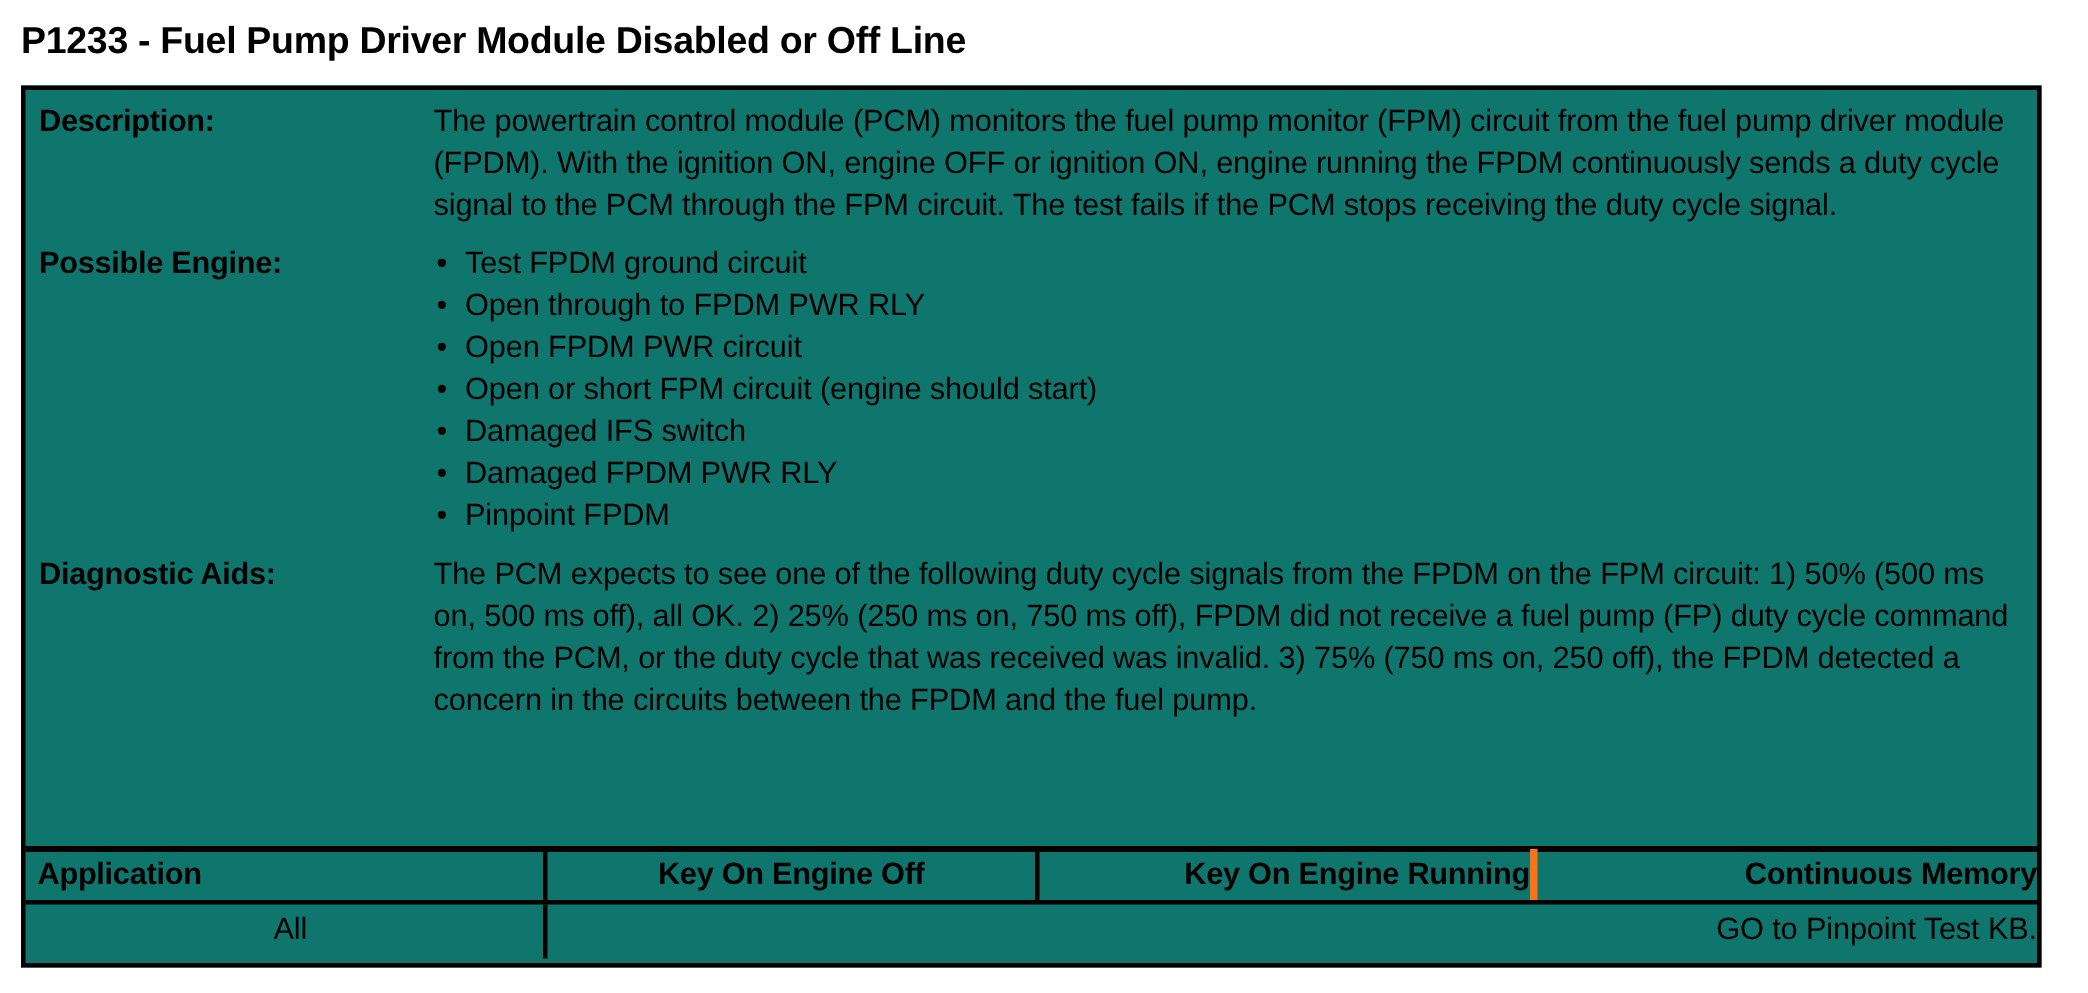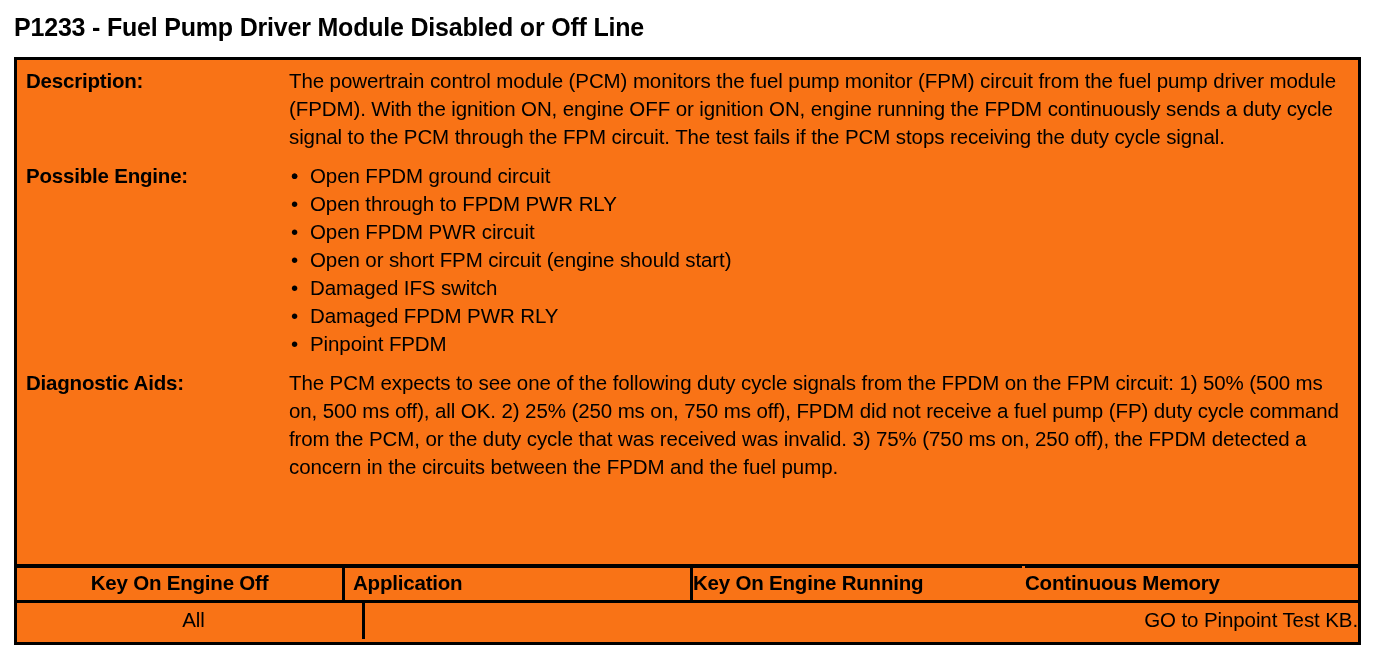--- a/index.html
+++ b/index.html
@@ -37,21 +37,21 @@
 
   
   .dtc-table {
     position: absolute;
     left: 14px;
     top: 57px;
     width: 1347px;
     height: 588px;
     box-sizing: border-box;
     border: 3px solid #000;
-    background: #f97316;
+    background: #0f766e;
   }
 
   
   .info-block {
     position: absolute;
     left: 0;
     top: 0;
     right: 0;
     height: 508px;
     box-sizing: border-box;
@@ -147,26 +147,26 @@
   }
   .result-header .cell.koeo {
     flex: 0 0 328px;
     width: 328px;
     text-align: center;
     border-right: 3px solid #000;
   }
   .result-header .cell.koer {
     flex: 0 0 332px;
     width: 332px;
-    text-align: left;
-    border-right: 3px solid #f97316;
+    text-align: right;
+    border-right: 5px solid #f97316;
   }
   .result-header .cell.cm {
     flex: 1 1 auto;
-    text-align: left;
+    text-align: right;
   }
 
   .result-row {
     display: flex;
     height: 36px;
     box-sizing: border-box;
   }
   .result-row .cell {
     box-sizing: border-box;
     font-size: 20.5px;
@@ -203,21 +203,21 @@
         <div class="info-content">
           <p>The powertrain control module (PCM) monitors the fuel pump monitor (FPM) circuit from the fuel pump driver module (FPDM). With the ignition ON, engine OFF or ignition ON, engine running the FPDM continuously sends a duty cycle signal to the PCM through the FPM circuit. The test fails if the PCM stops receiving the duty cycle signal.</p>
         </div>
       </div>
 
       <div class="info-row">
         <div class="info-label">Possible Engine:</div>
         <div class="info-content">
           <ul class="cause-list">
             <li><span class="bullet">•</span></li>
-            <li><span class="bullet">•</span><span>Open FPDM ground circuit</span></li>
+            <li><span class="bullet">•</span><span>Test FPDM ground circuit</span></li>
             <li><span class="bullet">•</span><span>Open through to FPDM PWR RLY</span></li>
             <li><span class="bullet">•</span><span>Open FPDM PWR circuit</span></li>
             <li><span class="bullet">•</span><span>Open or short FPM circuit (engine should start)</span></li>
             <li><span class="bullet">•</span><span>Damaged IFS switch</span></li>
             <li><span class="bullet">•</span><span>Damaged FPDM PWR RLY</span></li>
             <li><span class="bullet">•</span><span>Pinpoint FPDM</span></li>
           </ul>
         </div>
       </div>
 
@@ -226,22 +226,22 @@
         <div class="info-content">
           <p>The PCM expects to see one of the following duty cycle signals from the FPDM on the FPM circuit: 1) 50% (500 ms on, 500 ms off), all OK. 2) 25% (250 ms on, 750 ms off), FPDM did not receive a fuel pump (FP) duty cycle command from the PCM, or the duty cycle that was received was invalid. 3) 75% (750 ms on, 250 off), the FPDM detected a concern in the circuits between the FPDM and the fuel pump.</p>
         </div>
       </div>
 
     </div>
 
     <div class="result-grid">
 
       <div class="result-header">
+        <div class="cell app">Application</div>
         <div class="cell koeo">Key On Engine Off</div>
-        <div class="cell app">Application</div>
         <div class="cell koer">Key On Engine Running</div>
         <div class="cell cm">Continuous Memory</div>
       </div>
 
       <div class="result-row">
         <div class="cell app">All</div>
         <div class="cell span">GO to Pinpoint Test KB.</div>
       </div>
 
     </div>

